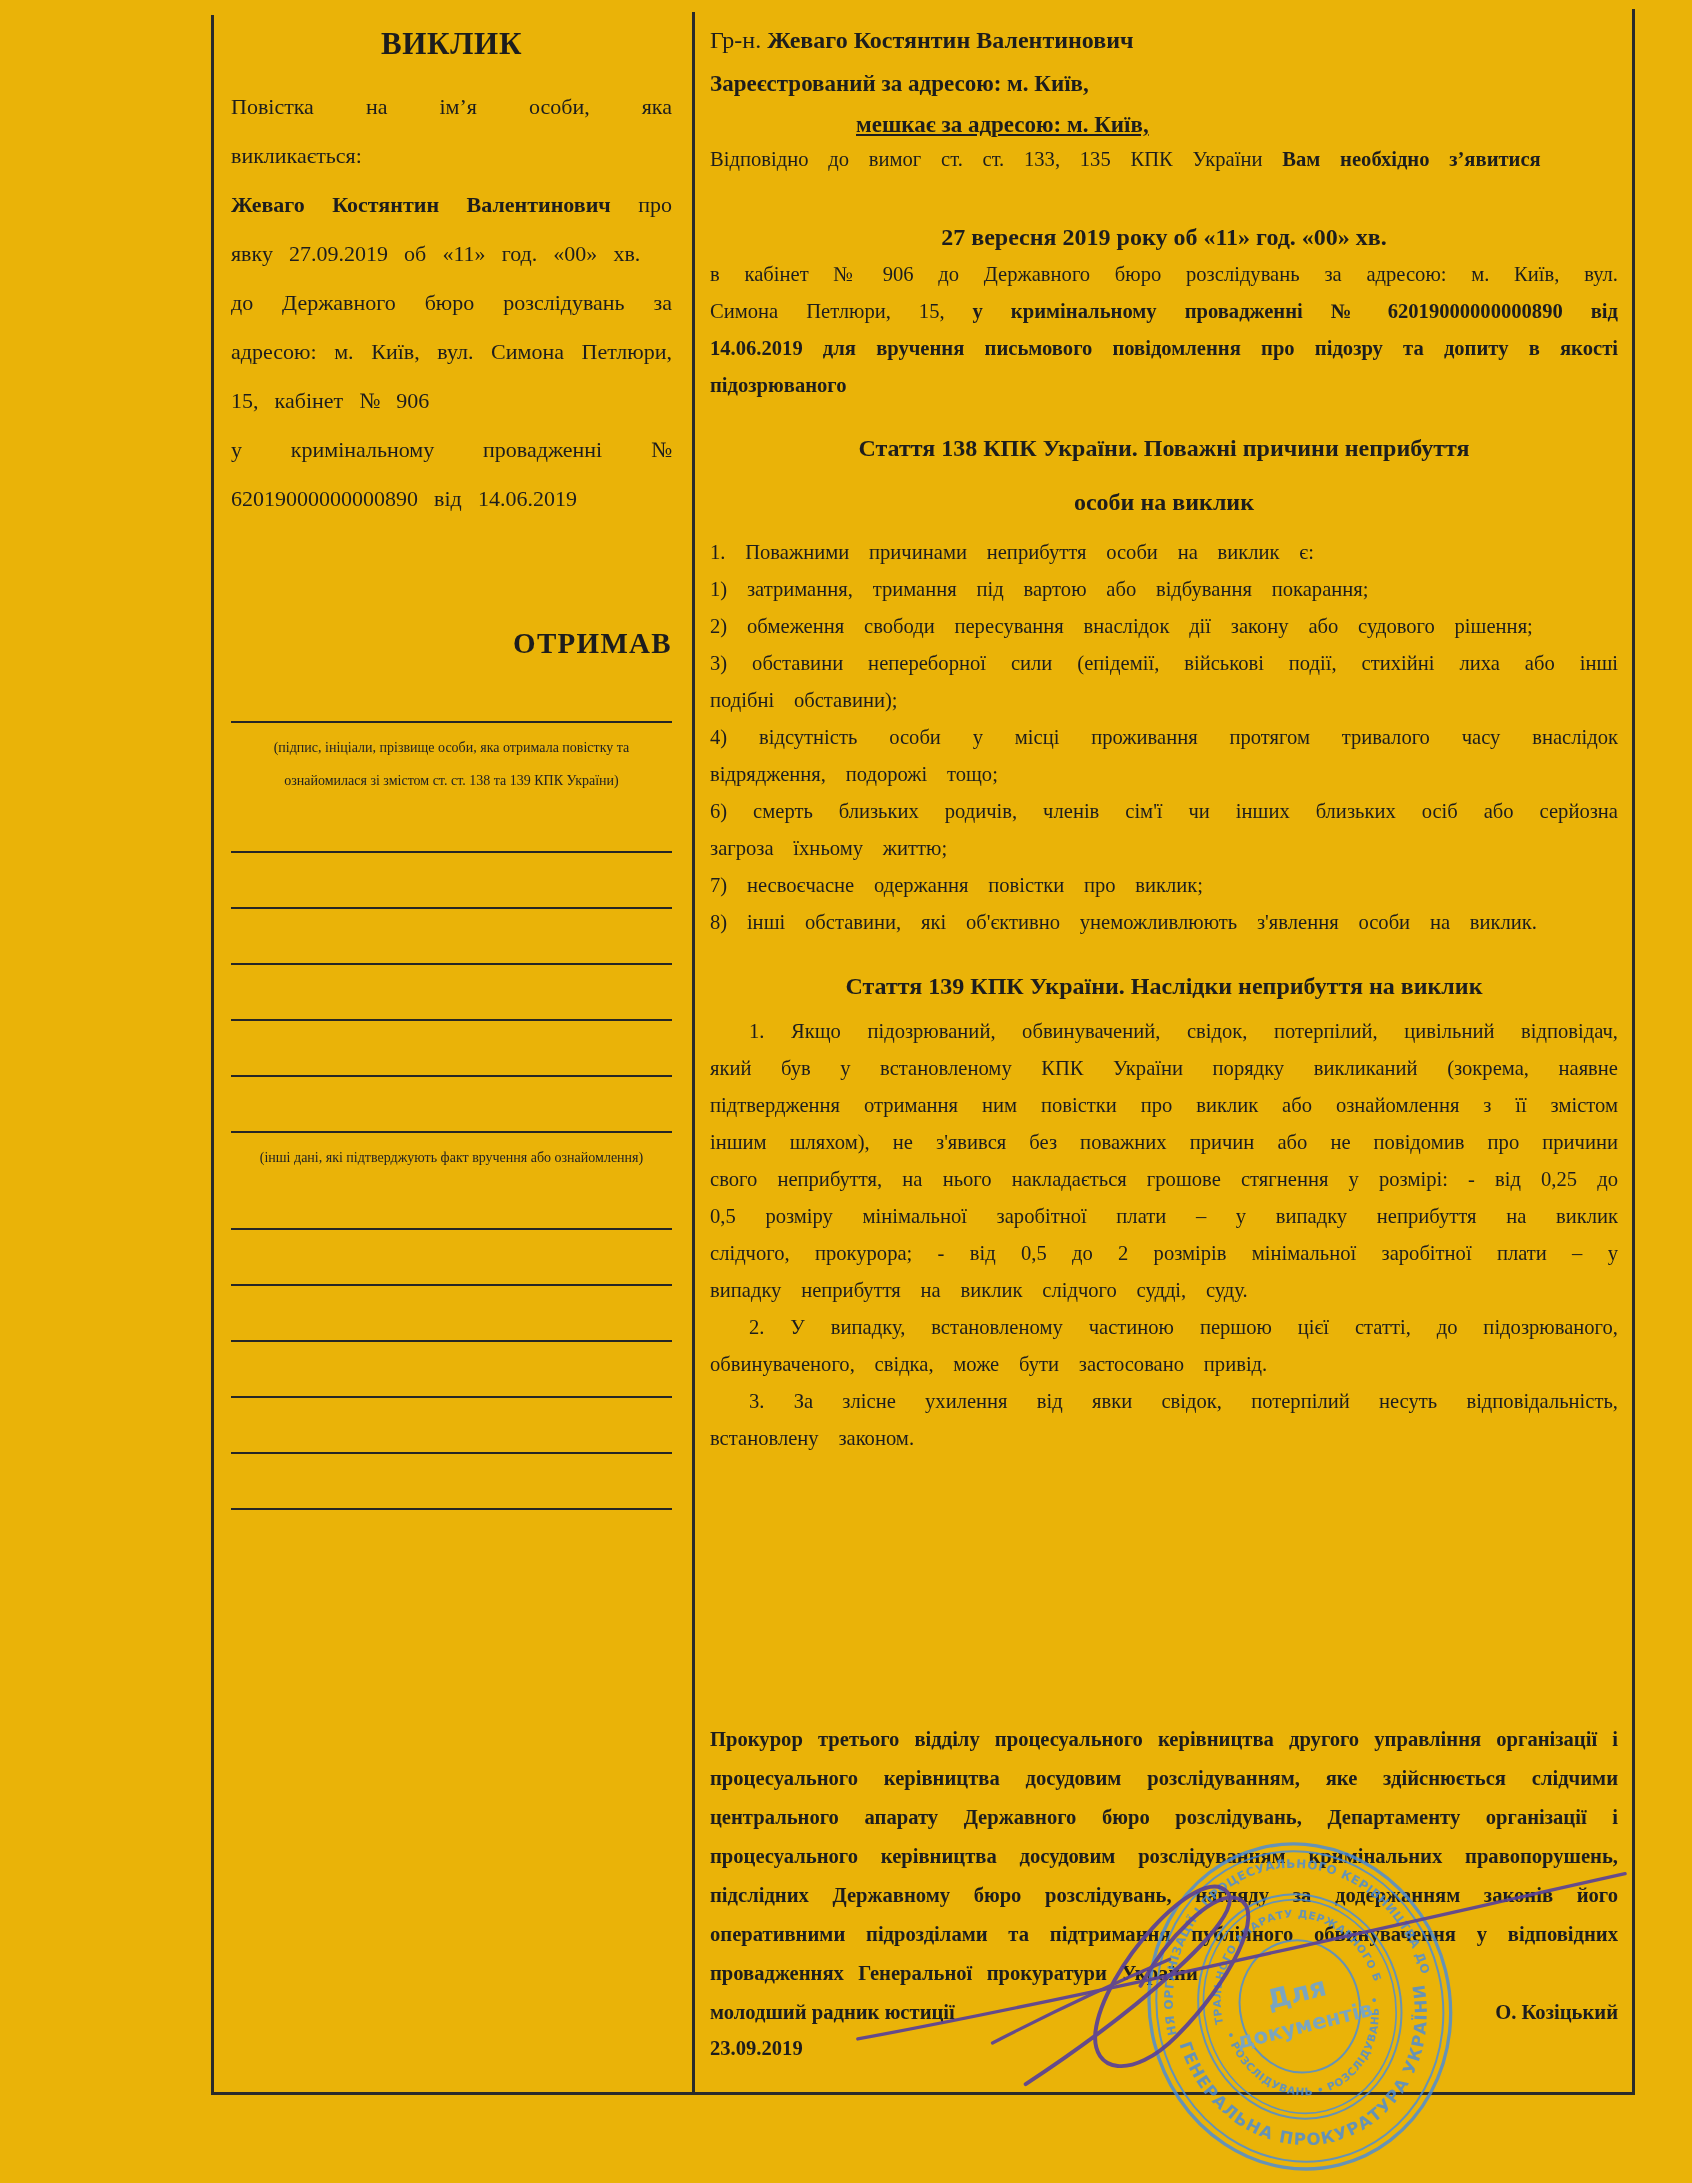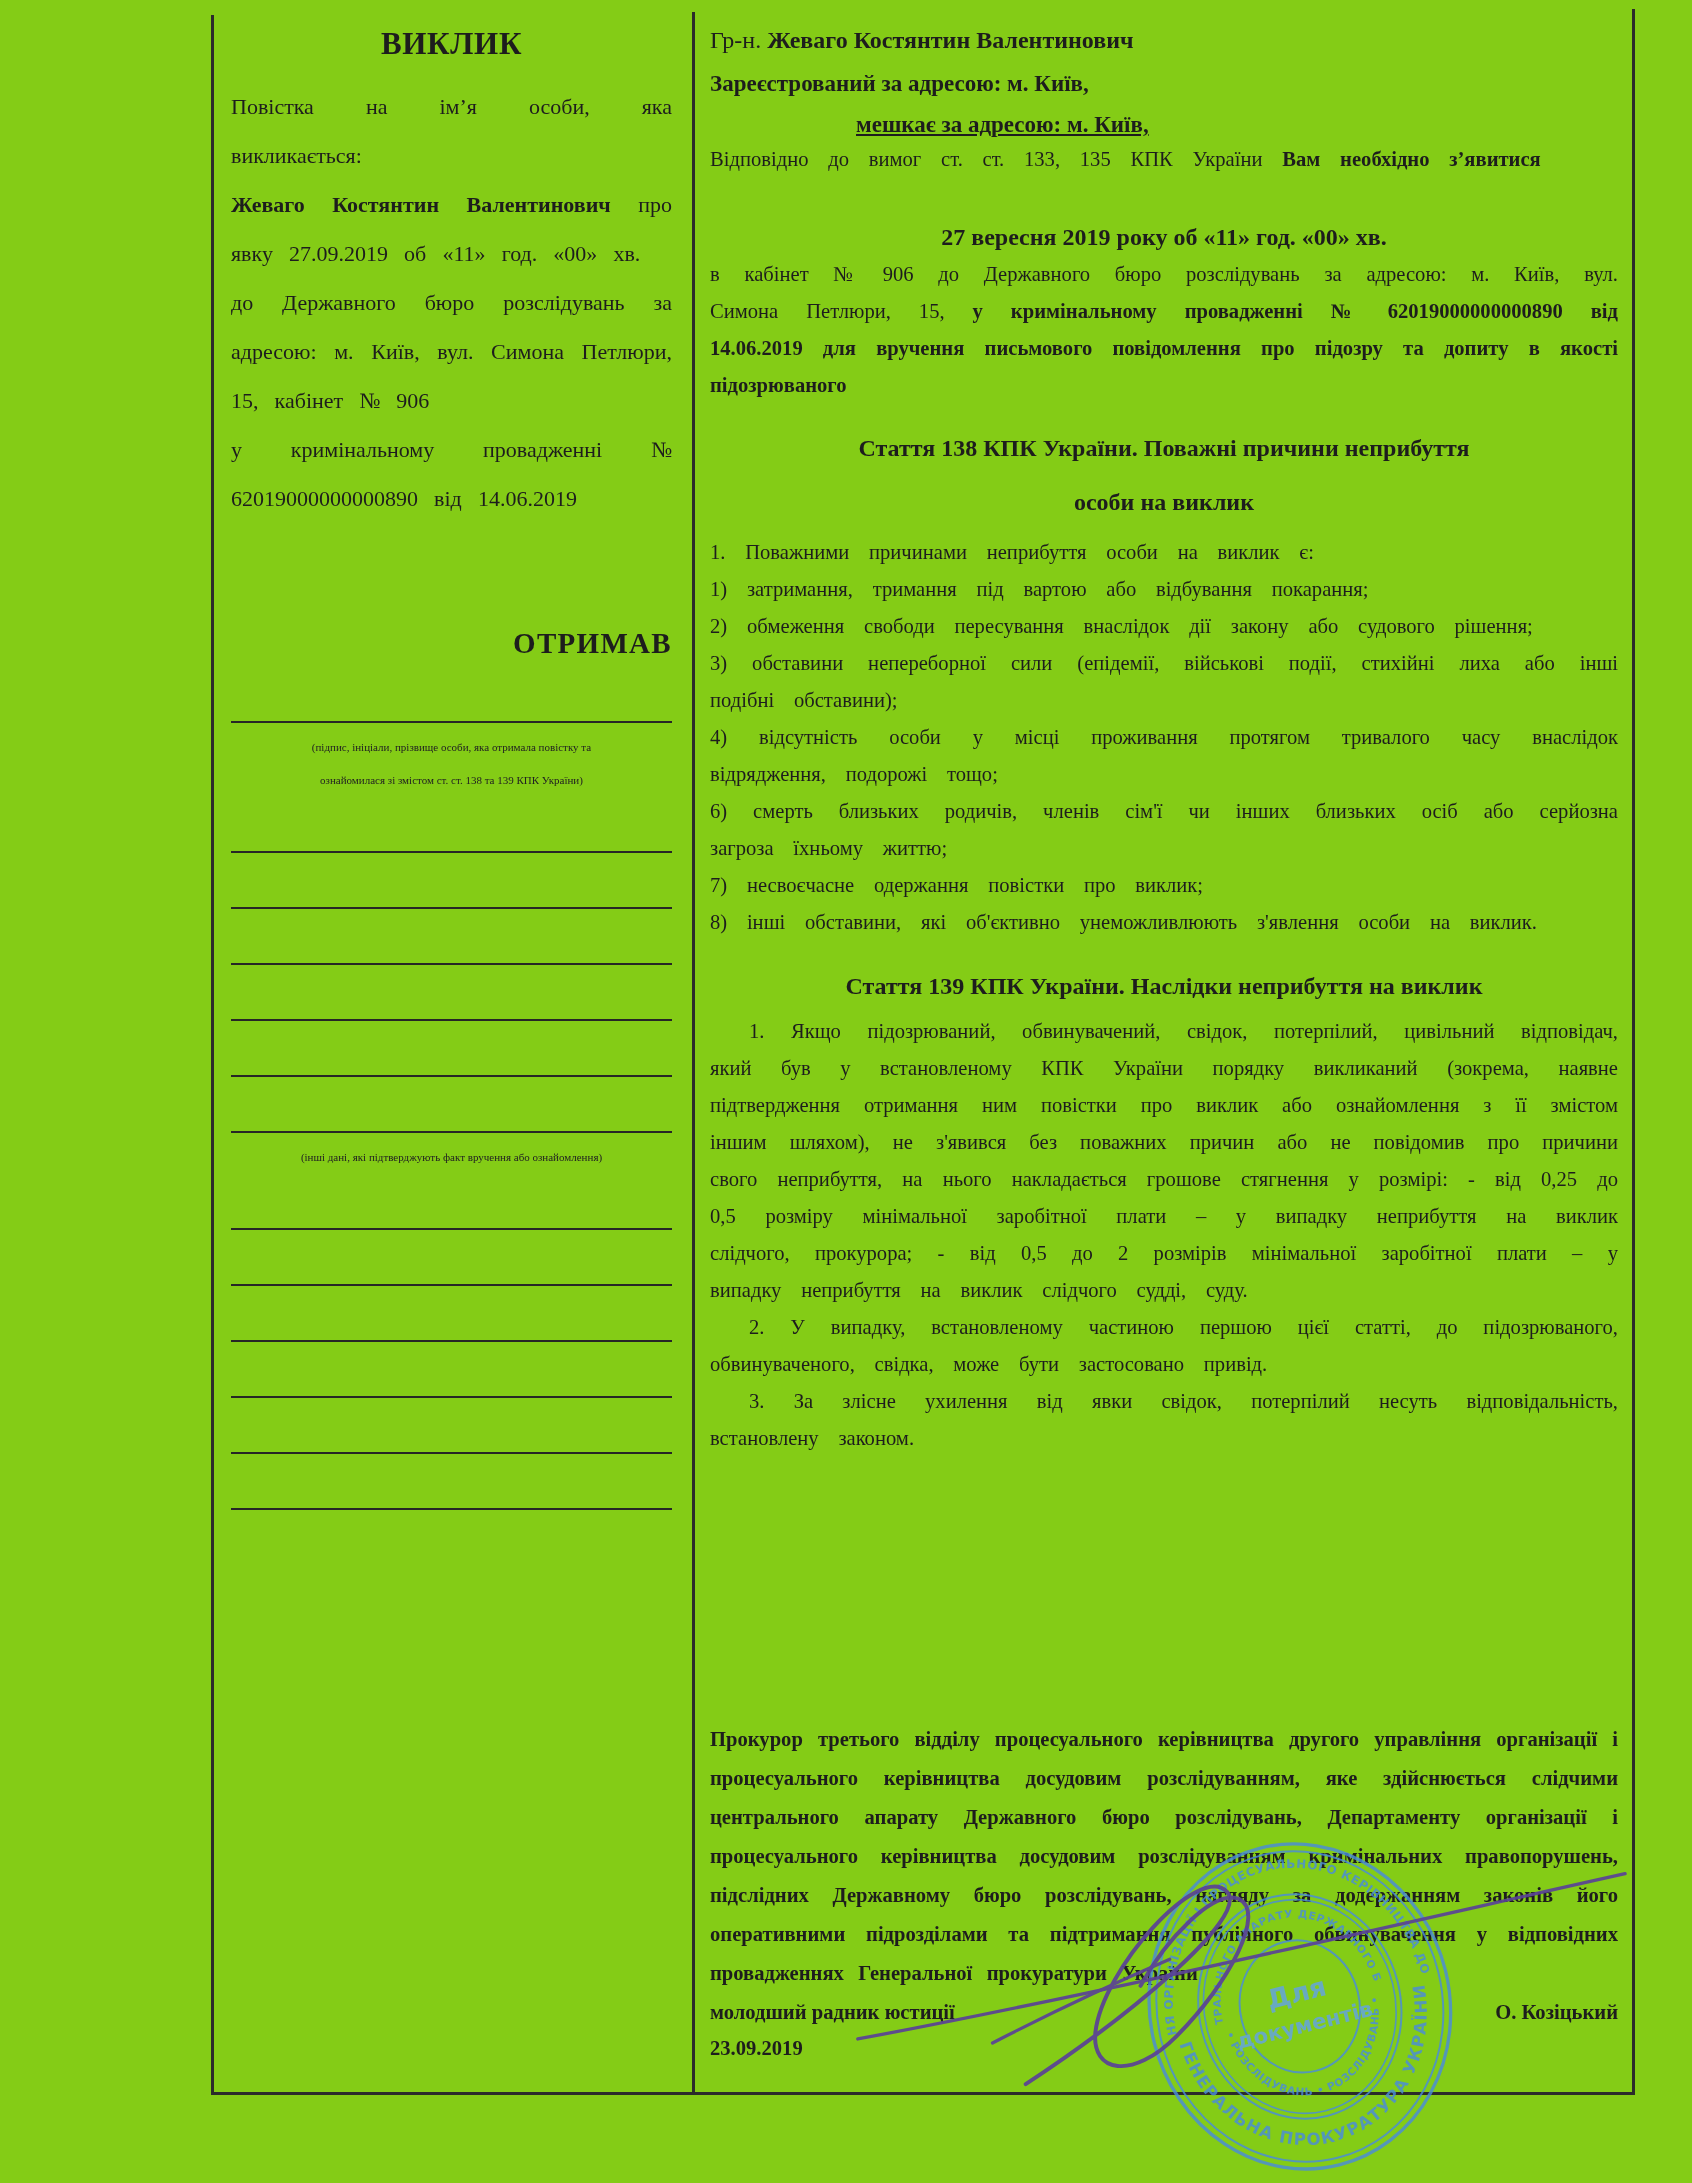--- a/index.html
+++ b/index.html
@@ -1,19 +1,19 @@
 <!DOCTYPE html>
 <html style="font-size:10.6px"><head>
 <meta charset="utf-8">
 <style>
   html,body{margin:0;padding:0;background:#e8e8e8;}
   .page{
     position:relative;
     width:1693px;height:2183px;
-    background:#84cc16;
+    background:#eab308;
     overflow:hidden;
     font-family:"Liberation Serif","DejaVu Serif",serif;
     color:#1d1d1d;
   }
   
   .vline{position:absolute;width:2.7px;background:#2b2b2b;}
   .hline{position:absolute;height:2.7px;background:#2b2b2b;}
   .border-left{left:211px;top:14.6px;height:2080px;}
   .border-mid{left:692px;top:12px;height:2083px;}
   .border-right{left:1632px;top:9.3px;height:2086px;}
@@ -22,21 +22,21 @@
   .col-left{
     position:absolute;left:231px;top:18.6px;width:441px;height:2064px;
     font-size:22px;line-height:49px;
   }
   .col-left .just{text-align:justify;word-spacing:10.6px;margin:0;}
   .h-main{font-size:31px;font-weight:bold;line-height:42px;margin:4px 0 17.3px 0;text-align:center;letter-spacing:0.7px;}
   .name-b{font-weight:bold;} .mt44{margin-top:29px;} .mt70{margin-top:46px;}
   .h-otrymav{font-size:29px;font-weight:bold;text-align:right;margin:100px 0 0 0;letter-spacing:1.3px;line-height:40px;}
   .uline{border-bottom:2.7px solid #262626;height:56px;}
   .uline.first{margin-top:52px;height:6.6px;}
-  .sig-caption{font-size:11px;line-height:33px;text-align:center;margin-top:8px;color:#222;}
+  .sig-caption{font-size:14px;line-height:33px;text-align:center;margin-top:8px;color:#222;}
   .ulgroup .uline{height:54px;}
   .h-vruchiv{font-size:28.5px;font-weight:bold;line-height:39px;margin-top:49px;letter-spacing:0.7px;}
   
   .col-right{
     position:absolute;left:710px;top:22.6px;width:908px;height:2066px;
     font-size:20.6px;line-height:37px;
   }
   .col-right .just{text-align:justify;word-spacing:14.6px;margin:0;}
   .sal{font-size:24px;line-height:35px;margin:0;}
   .b{font-weight:bold;}

